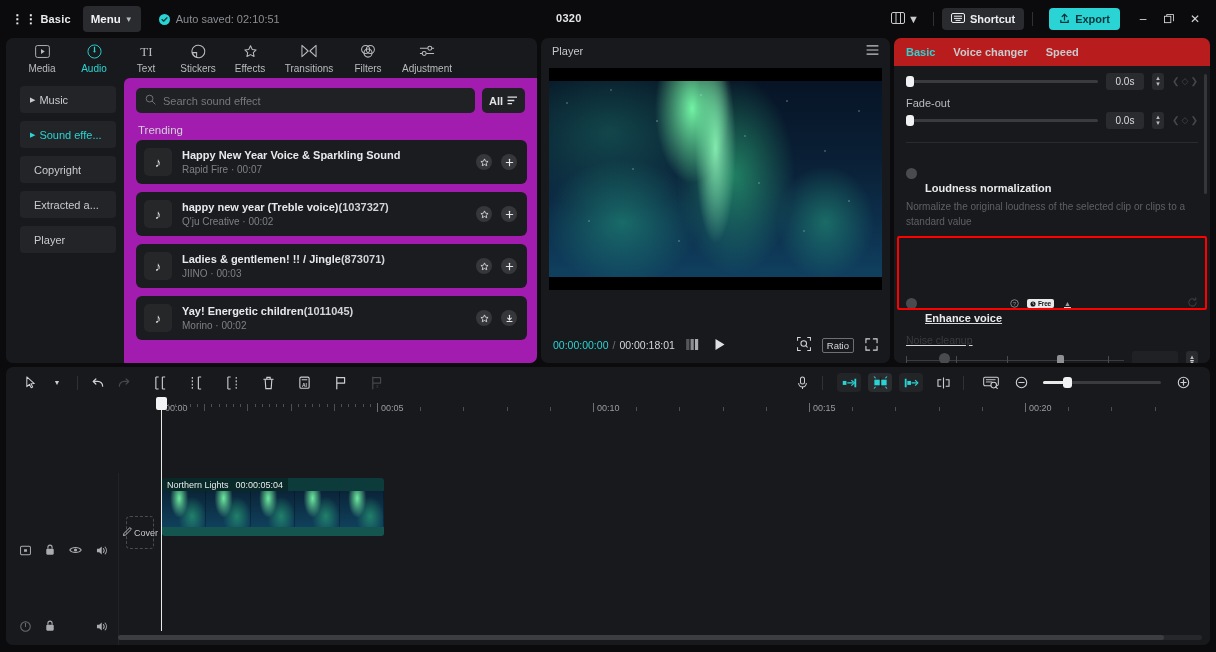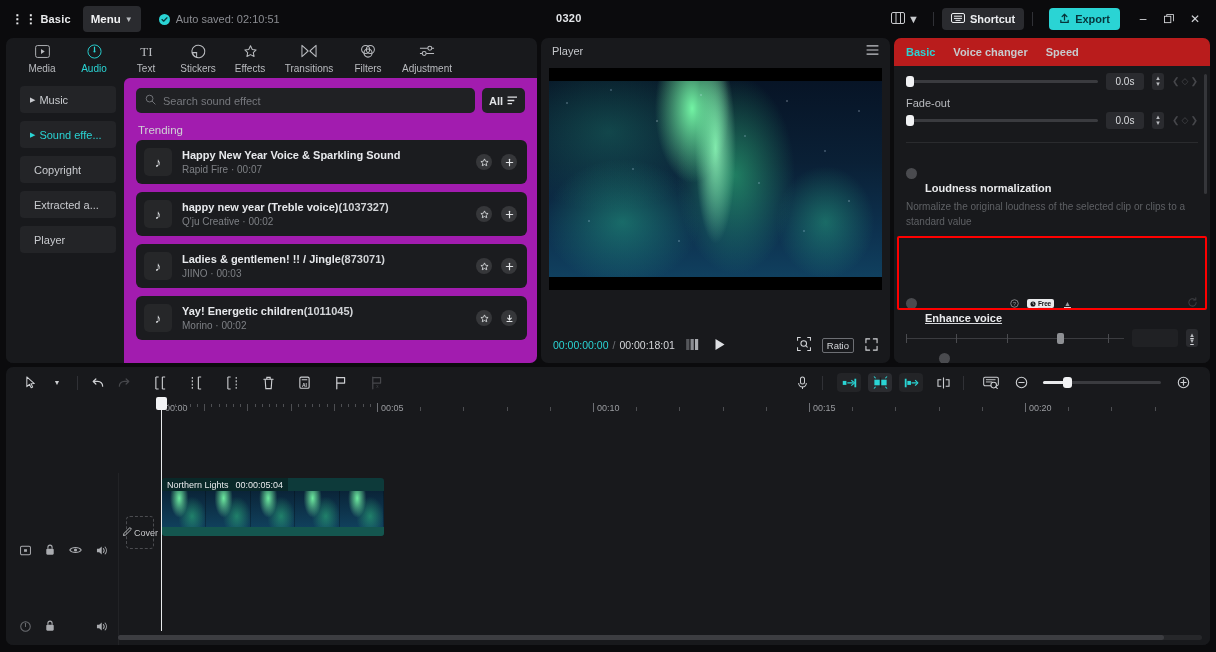--- a/index.html
+++ b/index.html
@@ -577,20 +577,21 @@
             <span>Free</span>
           </span>
           <span style="color:#9a9ca0; font-size:7px; margin-left:2px;">▲</span>
           <span style="margin-left:auto; color:#3d3e42;">
             <svg width="11" height="11" viewBox="0 0 12 12">
                 <path d="M10 6 A4 4 0 1 1 8.6 2.9" stroke="#3d3e42" fill="none" stroke-width="1.1" stroke-linecap="round"></path>
                 <path d="M9.6 0.9 L9.6 3.3 L7.2 3.3" stroke="#3d3e42" fill="none" stroke-width="1.1" stroke-linecap="round" stroke-linejoin="round"></path>
               </svg>
           </span>
         </div>
+        <div class="nc-label">Noise cleanup</div>
         <div class="nc-row">
           <div class="tick-track">
             <div class="tick-line"></div>
             <div class="tick" style="left:0px;"></div>
             <div class="tick" style="left:50px;"></div>
             <div class="tick" style="left:101px;"></div>
             <div class="tick" style="left:202px;"></div>
             <div class="tick-knob" style="left:151px;"></div>
           </div>
           <div class="numbox empty"></div>

